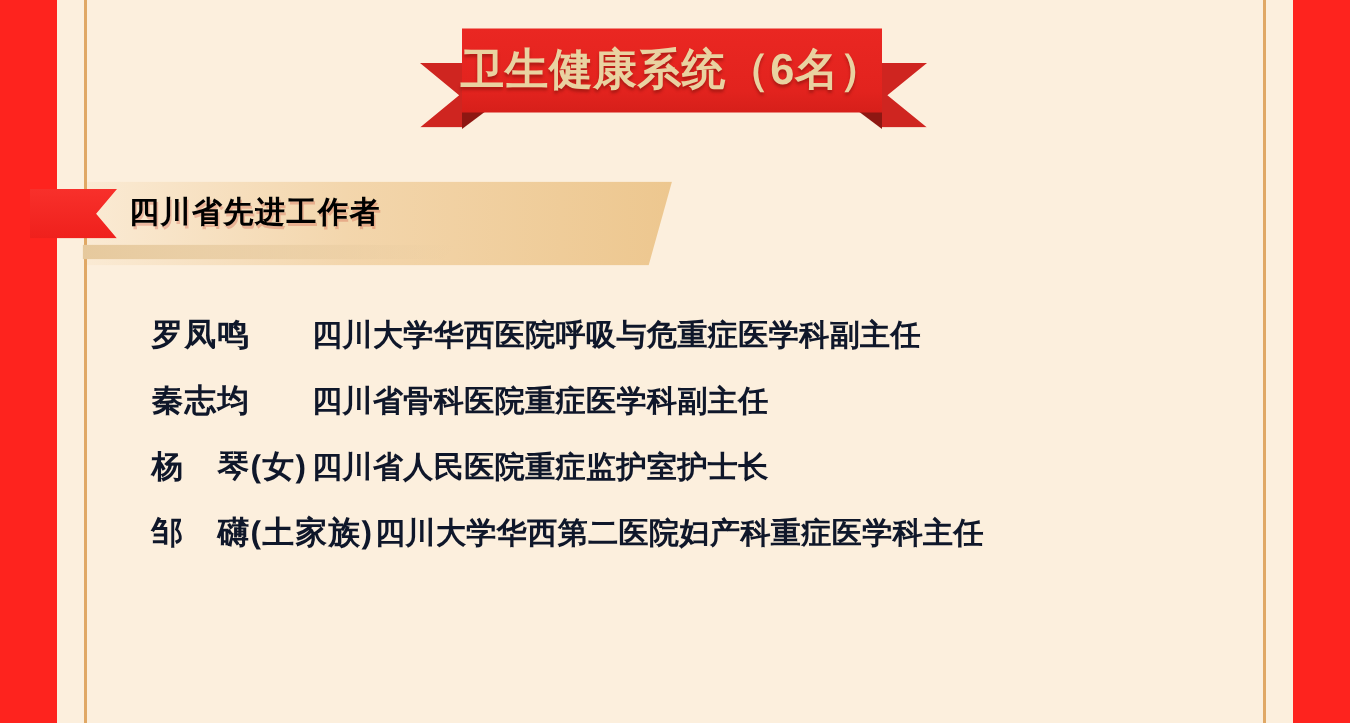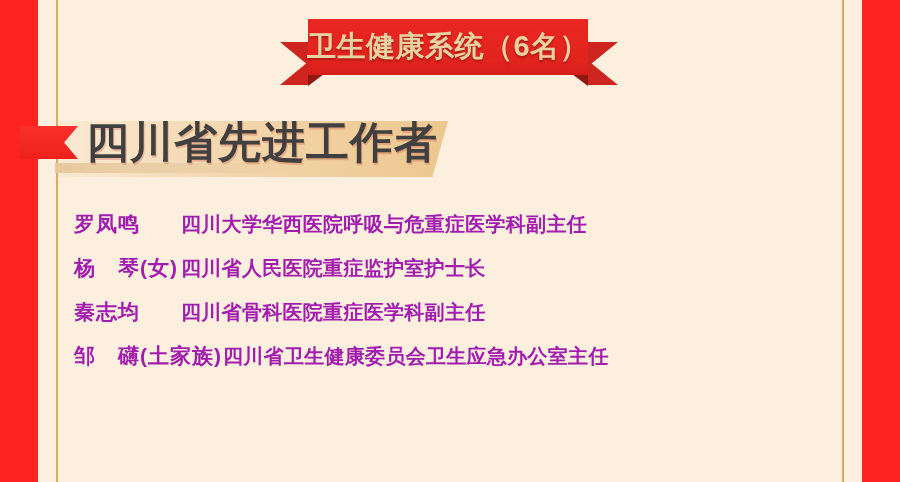--- a/index.html
+++ b/index.html
@@ -47,29 +47,29 @@
     clip-path:polygon(0 0,100% 0,96% 100%,0 100%);
     background:linear-gradient(90deg,#e6c99d 0%,rgba(230,201,157,0.55) 60%,rgba(230,201,157,0) 100%);
   }
   .heading-flag{
     position:absolute;left:20px;top:126px;width:58px;height:33px;z-index:5;
     background:linear-gradient(180deg,#f8302b,#ef201c);
     clip-path:polygon(0 0,100% 0,76% 50%,100% 100%,0 100%);
   }
   .heading-title{
     position:absolute;left:86px;top:125px;height:34px;line-height:34px;z-index:6;
-    color:#404040;font-size:43px;font-weight:bold;letter-spacing:1px;
+    color:#000000;font-size:20px;font-weight:bold;letter-spacing:1px;
     text-shadow:1px 2px 0 rgba(196,48,30,0.25);
     white-space:nowrap;
   }
 
   
   .list{position:absolute;left:74px;top:213px;z-index:3;}
   .row{height:22px;line-height:22px;margin-bottom:22px;white-space:nowrap;
-       color:#a21caf;font-weight:bold;}
+       color:#0f172a;font-weight:bold;margin-left:27px;}
   .row .name{display:inline-block;min-width:106px;font-size:21px;letter-spacing:1px;}
   .row .job{font-size:20px;letter-spacing:0.3px;margin-left:1px;}
 </style>
 </head>
 <body>
 
 <div class="page">
 
   <div class="band band-left"></div>
   <div class="band band-right"></div>
@@ -87,23 +87,23 @@
   <div class="heading-band"></div>
   <div class="heading-shadow"></div>
   <div class="heading-flag"></div>
   <div class="heading-title">四川省先进工作者</div>
 
   <div class="list">
     <div class="row">
       <span class="name">罗凤鸣</span><span class="job">四川大学华西医院呼吸与危重症医学科副主任</span>
     </div>
     <div class="row">
+      <span class="name">秦志均</span><span class="job">四川省骨科医院重症医学科副主任</span>
+    </div>
+    <div class="row">
       <span class="name">杨　琴(女)</span><span class="job">四川省人民医院重症监护室护士长</span>
     </div>
     <div class="row">
-      <span class="name">秦志均</span><span class="job">四川省骨科医院重症医学科副主任</span>
-    </div>
-    <div class="row">
-      <span class="name">邹　礴(土家族)</span><span class="job">四川省卫生健康委员会卫生应急办公室主任</span>
+      <span class="name">邹　礴(土家族)</span><span class="job">四川大学华西第二医院妇产科重症医学科主任</span>
     </div>
   </div>
 
 </div>
 
 </body></html>

